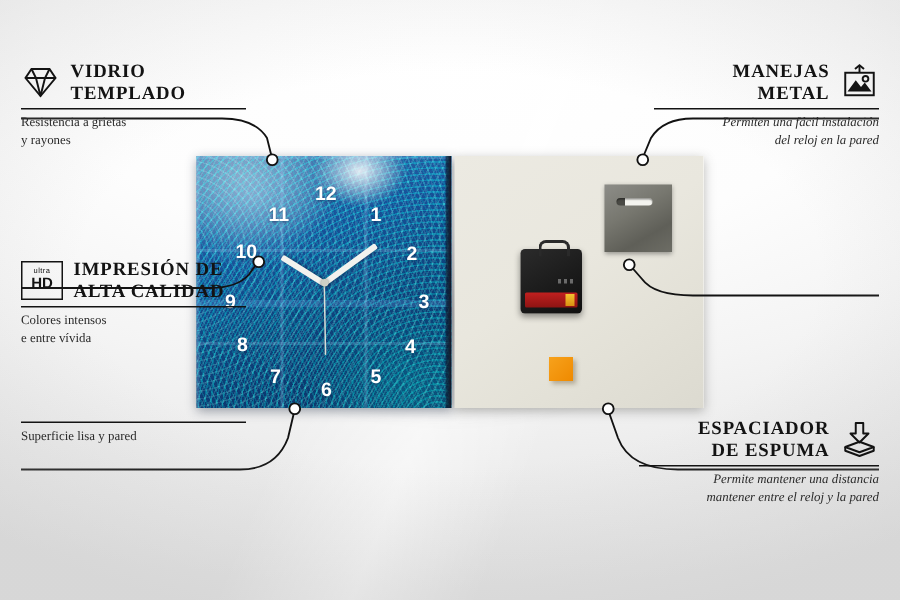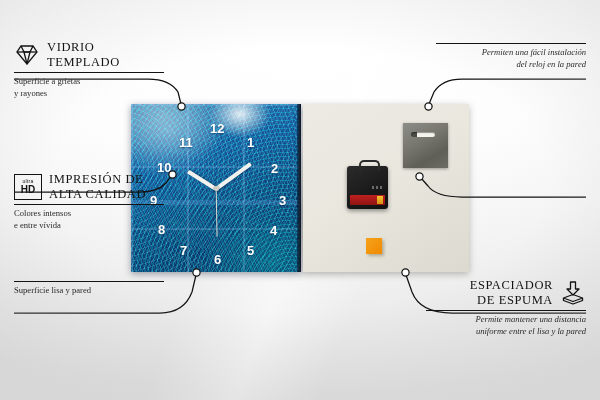--- a/index.html
+++ b/index.html
@@ -150,21 +150,21 @@
     position:absolute;left:63px;bottom:18px;width:16px;height:16px;
     background:linear-gradient(135deg,#f7a21c,#ef8a00);
     box-shadow:2px 2px 3px rgba(90,70,30,.35);
   }
 
   
   .callout{position:absolute;}
   .co-head{display:flex;align-items:center;gap:7px;}
   .co-title{
     font-size:12.5px;line-height:1.16;letter-spacing:.6px;color:#131313;
-    font-weight:400;text-transform:uppercase;white-space:pre-line;
+    font-weight:700;text-transform:uppercase;white-space:pre-line;
   }
   .co-rule{height:1.4px;background:#131313;margin-top:3px;}
   .co-sub{
     font-size:8.6px;line-height:1.32;color:#2a2a2a;margin-top:3px;white-space:pre-line;
   }
   .left  .co-head{justify-content:flex-start;}
   .left  .co-title{text-align:left;}
   .left  .co-sub{text-align:left;}
   .right .co-head{justify-content:flex-end;}
   .right .co-title{text-align:right;}
@@ -264,21 +264,21 @@
           <path d="M3 10 H23"></path>
               <path d="M7 4 L10 10 L13 22 L16 10 L19 4"></path>
               <path d="M10 10 L16 10"></path>
         </g>
           </svg>
       </span>
       <div class="co-title">VIDRIO
 TEMPLADO</div>
     </div>
     <div class="co-rule"></div>
-    <div class="co-sub">Superficie a grietas
+    <div class="co-sub">Resistencia a grietas
 y rayones</div>
   </div>
 
   <div class="callout left" style="left:14px;top:172px;width:150px;">
     <div class="co-head">
       <span class="hd-box">
         <span class="u">ultra</span>
         <span class="h">HD</span>
       </span>
       <div class="co-title">IMPRESIÓN DE
@@ -288,20 +288,35 @@
     <div class="co-sub">Colores intensos
 e entre vívida</div>
   </div>
 
   <div class="callout left" style="left:14px;top:278px;width:150px;">
     <div class="co-rule"></div>
     <div class="co-sub">Superficie lisa y pared</div>
   </div>
 
   <div class="callout right" style="left:436px;top:40px;width:150px;">
+    <div class="co-head">
+      <div class="co-title">MANEJAS
+METAL</div>
+      <span class="ico">
+        <svg viewBox="0 0 26 26">
+            <g fill="none" stroke="#131313" stroke-width="1.3">
+          <path d="M10 4 L13 1.5 L16 4"></path>
+              <path d="M13 2 V6"></path>
+          <rect x="3.5" y="6.5" width="19" height="15"></rect>
+          <path d="M5 19 L10.5 11.5 L14 16 L16.5 13 L21 19 Z" fill="#131313" stroke="none"></path>
+          <circle cx="17" cy="10.5" r="1.9"></circle>
+        </g>
+          </svg>
+      </span>
+    </div>
     <div class="co-rule"></div>
     <div class="co-sub">Permiten una fácil instalación
 del reloj en la pared</div>
   </div>
 
 
   <div class="callout right" style="left:426px;top:278px;width:160px;">
     <div class="co-head">
       <div class="co-title">ESPACIADOR
 DE ESPUMA</div>
@@ -310,16 +325,16 @@
             <g fill="none" stroke="#131313" stroke-width="1.3" stroke-linejoin="round">
           <path d="M10.5 2 H15.5 V9 H19 L13 15 L7 9 H10.5 Z"></path>
           <path d="M13 14.5 L22.5 18 L13 21.5 L3.5 18 Z"></path>
           <path d="M3.5 18 V20.5 L13 24 L22.5 20.5 V18"></path>
         </g>
           </svg>
       </span>
     </div>
     <div class="co-rule"></div>
     <div class="co-sub">Permite mantener una distancia
-uniforme entre el lisa y la pared</div>
+mantener entre el reloj y la pared</div>
   </div>
 
 </div>
 
 </body></html>

